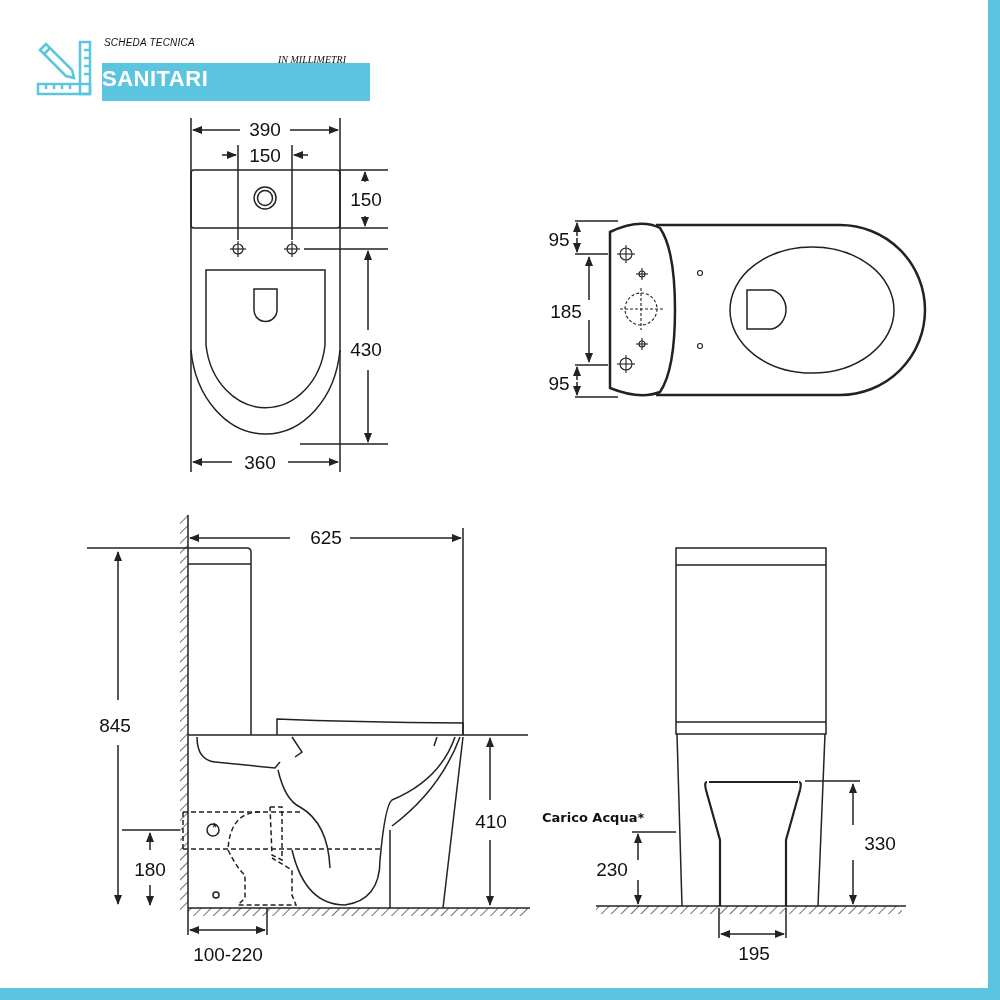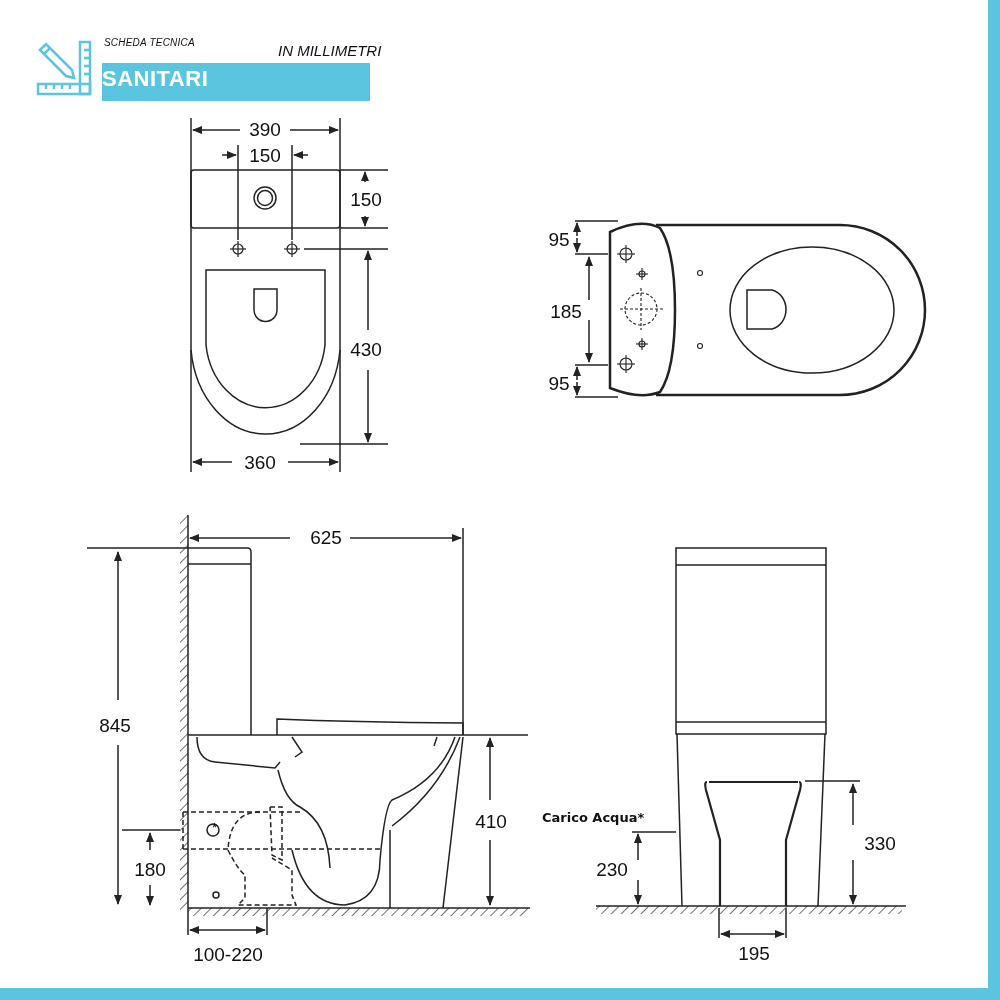--- a/index.html
+++ b/index.html
@@ -1,20 +1,20 @@
 <!DOCTYPE html>
 <html><head>
 <meta charset="utf-8">
 <style>
   html, body { margin: 0; padding: 0; background: #ffffff; }
   body { width: 1000px; height: 1000px; position: relative; overflow: hidden; font-family: "Liberation Sans", sans-serif; }
   .border-right { position: absolute; right: 0; top: 0; width: 12px; height: 1000px; background: #5bc5e0; }
   .border-bottom { position: absolute; left: 0; bottom: 0; width: 1000px; height: 12px; background: #5bc5e0; }
   .header-title { position: absolute; left: 104px; top: 37px; font-size: 10px; font-style: italic; color: #111; letter-spacing: 0.2px; }
-  .header-sub { position: absolute; left: 278px; top: 42px; font-size: 15px; font-style: italic; color: #111; }
+  .header-sub { position: absolute; left: 278px; top: 54px; font-size: 10px; font-style: italic; color: #111; font-family: Liberation Serif, serif; }
   .header-band { position: absolute; left: 102px; top: 63px; width: 268px; height: 38px; background: #5bc5e0; color: #fff; font-weight: bold; font-size: 22px; line-height: 32px; letter-spacing: 0.5px; }
   .header-icon { position: absolute; left: 36px; top: 40px; }
   svg.drawing { position: absolute; left: 0; top: 0; }
   .dim { font-family: "Liberation Sans", sans-serif; font-size: 19px; fill: #111; }
   .label-bold { font-family: "DejaVu Sans", sans-serif; font-size: 13px; font-weight: bold; fill: #111; }
 </style>
 </head>
 <body>
 
 <div class="border-right"></div>

